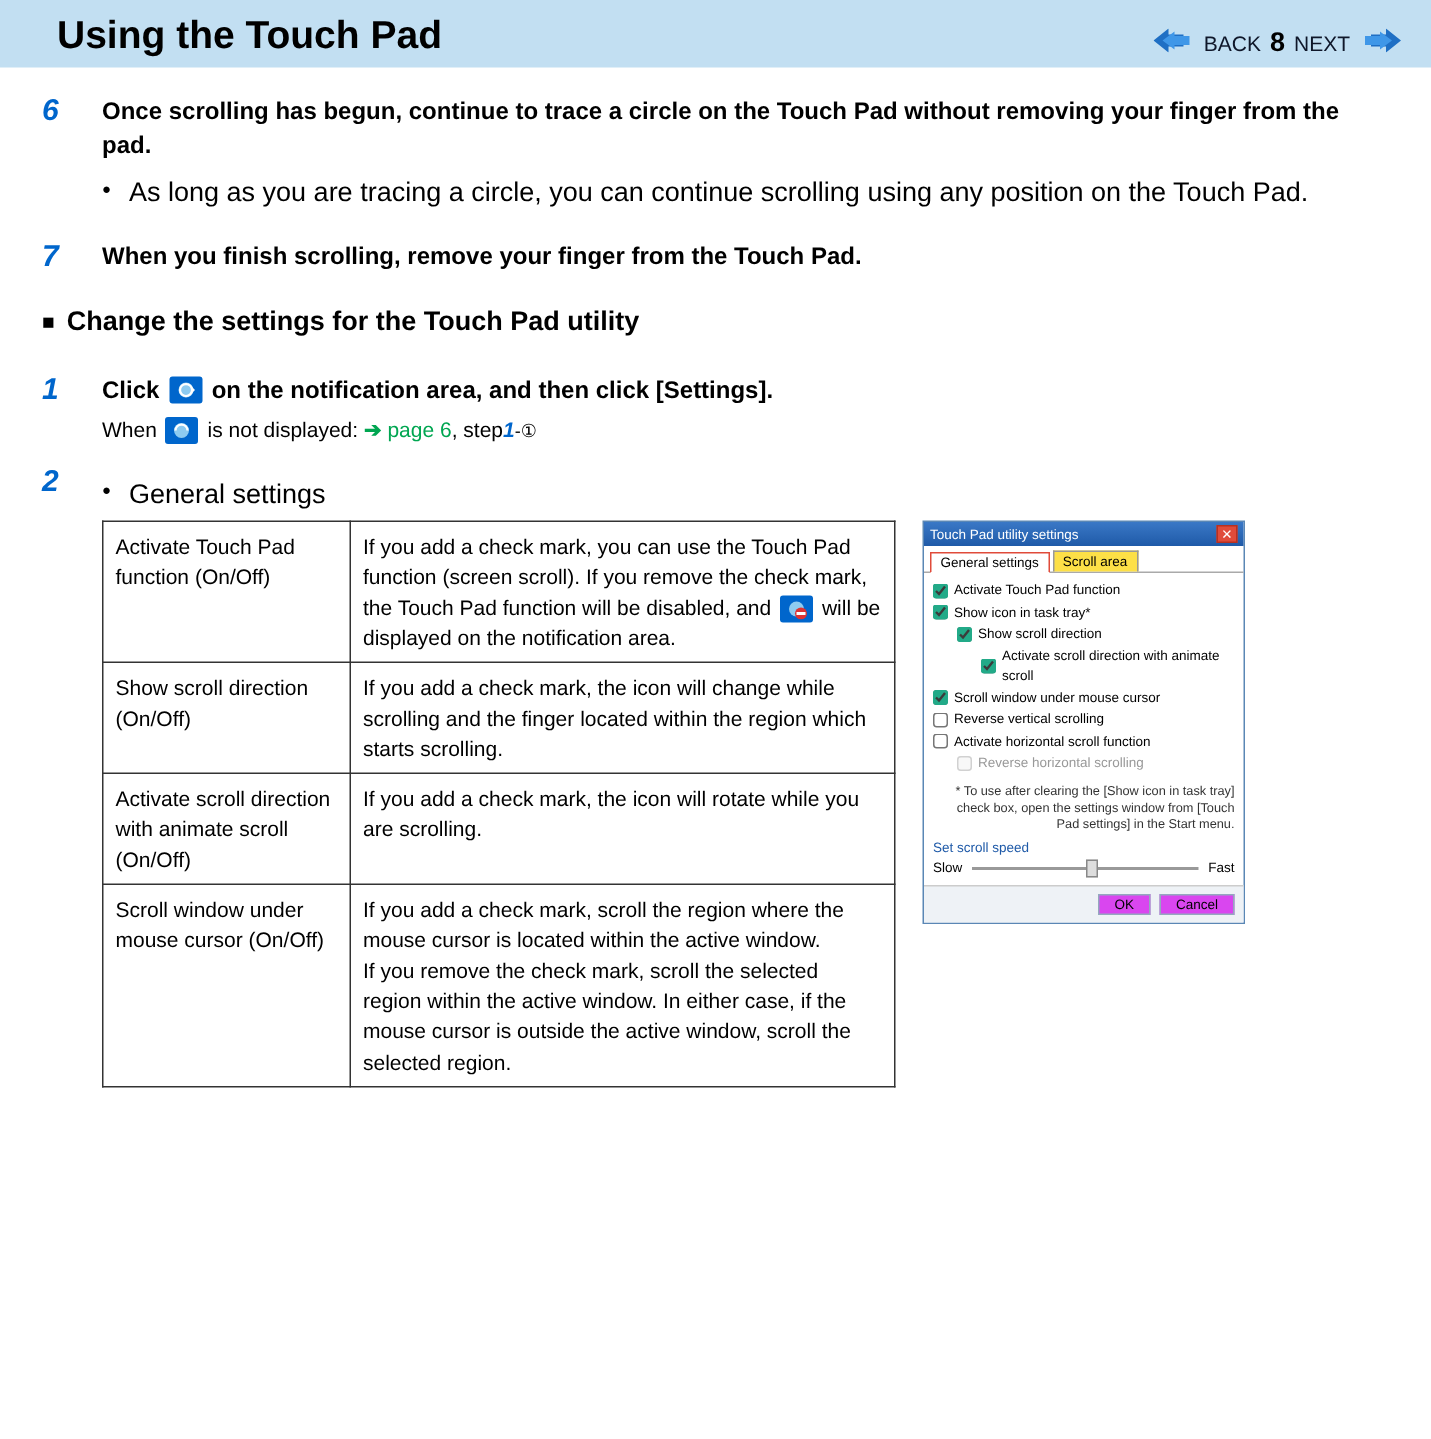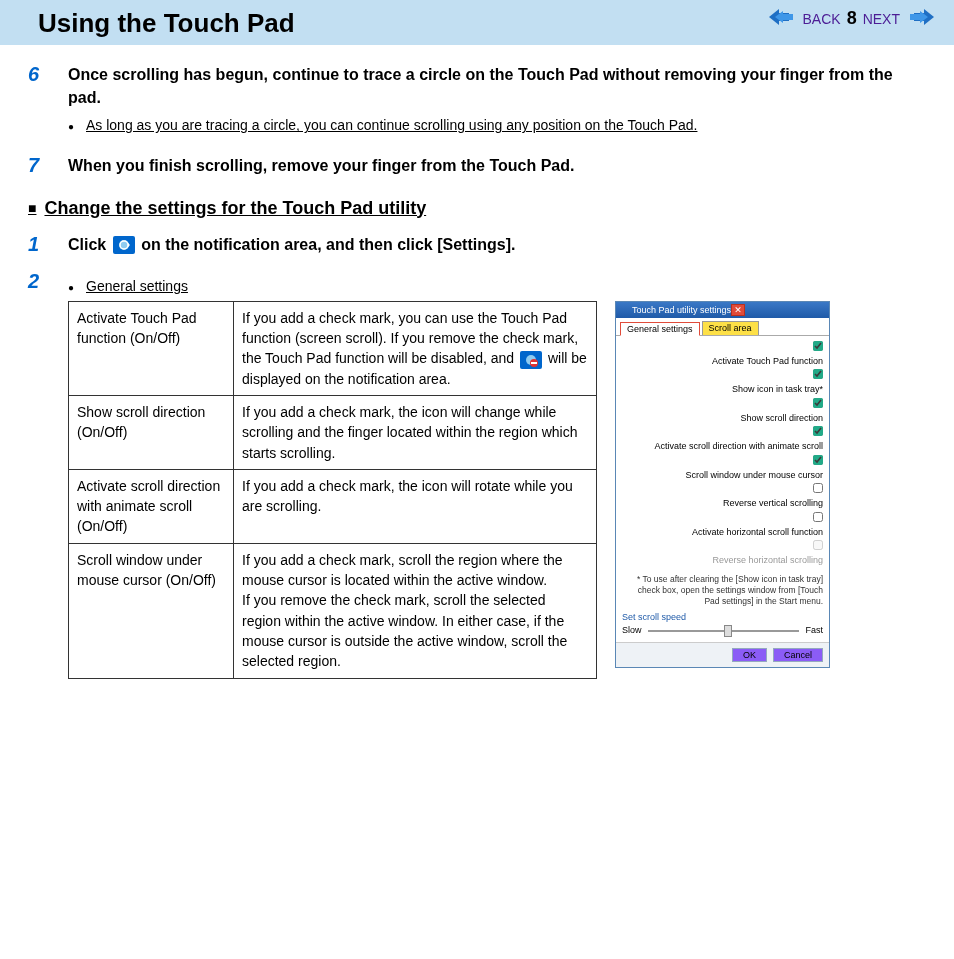--- a/index.html
+++ b/index.html
@@ -7,59 +7,59 @@
     margin: 0;
     font-family: Arial, Helvetica, sans-serif;
     color: #000;
     width: 954px;
     background: #fff;
   }
   .header-bar {
     background: #c2dff2;
     padding: 8px 20px 6px 28px;
     display: flex;
-    align-items: flex-start;
+    align-items: flex-end;
     justify-content: space-between;
   }
   .page-title {
     font-size: 26px;
     font-weight: bold;
     margin:0;
     padding-left:10px;
   }
   .nav-cluster {
     display: flex;
     align-items: center;
     gap: 6px;
     font-size: 14px;
     color: #0066cc;
   }
-  .nav-link { color: #4c1d95; text-decoration: none; cursor: pointer; }
+  .nav-link { color: #0f172a; text-decoration: none; cursor: pointer; }
   .page-num { color: #000; font-weight: bold; font-size: 18px; }
   .arrow-left, .arrow-right { display:inline-block; }
   .arrow-left svg, .arrow-right svg { width:28px; height:16px; }
   .content { padding: 18px 28px 40px 28px; }
   .step { display: flex; gap: 22px; margin-bottom: 14px; }
   .step-num {
     color: #0066cc;
     font-size: 20px;
     font-weight: bold;
     font-style: italic;
     min-width: 18px;
   }
   .step-body { flex:1; }
   .step-heading { font-size: 16px; font-weight: bold; line-height:1.45; }
-  .bullets { margin: 6px 0 0 0; padding-left: 18px; font-size:14px; line-height:1.5;text-decoration:underline; }
+  .bullets { margin: 6px 0 0 0; padding-left: 18px; font-size:18px; line-height:1.5; }
   .bullets li { list-style: none; position:relative; margin-bottom:4px; }
   .bullets li::before { content:"●"; position:absolute; left:-18px; font-size:10px; top:4px; }
   .section-h {
     font-size: 18px;
     font-weight: bold;
-    margin: 20px 0 14px 0;
-    display:flex; align-items:center; gap:8px;text-decoration:underline;
+    margin: 20px 0 24px 0;
+    display:flex; align-items:center; gap:8px;
   }
   .section-h::before { content:"■"; font-size:14px; }
   .inline-icon {
     display:inline-flex; width:22px; height:18px; background:#0066cc;
     align-items:center; justify-content:center; border-radius:2px;
     vertical-align:middle; margin:0 2px;
   }
   .inline-icon.disabled-icon { background:#0066cc; position:relative; }
   .inline-icon svg { width:14px; height:14px; }
   .ref-link { color:#00a651; }
@@ -81,45 +81,45 @@
   table.settings td:first-child { width: 165px; }
   .dialog {
     width: 215px;
     border: 1px solid #5a87b5;
     font-size: 9px;
     font-family: Tahoma, sans-serif;
     background:#fff;
   }
   .dialog-titlebar {
     background: linear-gradient(#3a78c6,#1f5aa8);
-    color:#fff; padding:2px 16px;
-    display:flex; align-items:center;
+    color:#fff; padding:2px 4px;
+    display:flex; justify-content:space-between; align-items:center;
   }
   .dialog-close {
     background:#e04b3a; color:#fff; width:14px; height:12px;
     display:flex; align-items:center; justify-content:center;
     font-size:9px; border:1px solid #b83020;
   }
   .dialog-tabs { display:flex; gap:2px; padding:3px 4px 0 4px; border-bottom:1px solid #aaa; }
   .dialog-tab { border:1px solid #999; border-bottom:none; padding:1px 6px; font-size:9px; background:#fde047; }
   .dialog-tab.active { background:#fff; border:1px solid #e04b3a; border-bottom:1px solid #fff; position:relative; top:1px; }
   .dialog-body { padding:4px 6px; line-height:1.5; }
-  .chk { display:flex; align-items:flex-end; gap:4px; margin:1px 0;flex-direction:column; }
+  .chk { display:flex; align-items:center; gap:4px; margin:1px 0; }
   .chk input { margin:0; width:10px; height:10px; accent-color:#2a8; }
   .chk.ind1 { margin-left:16px; }
   .chk.ind2 { margin-left:32px; }
   .chk.disabled { color:#999; }
   .dialog-note { font-size:8.5px; margin-top:6px; color:#333; line-height:1.3;text-align:right; }
   .slider-group { margin-top:4px; }
   .slider-label { color:#1f5aa8; font-size:9px; }
   .slider-row { display:flex; align-items:center; gap:6px; }
   .slider-track { flex:1; height:2px; background:#999; position:relative; }
   .slider-thumb { position:absolute; left:50%; top:-5px; width:8px; height:12px; background:#ddd; border:1px solid #888; }
   .dialog-buttons { display:flex; justify-content:flex-end; gap:6px; padding:5px 6px; background:#eef2f6; border-top:1px solid #ccc; }
-  .dialog-btn { border:1px solid #94a8bf; background:#8b5cf6; padding:1px 10px; font-size:9px; }
+  .dialog-btn { border:1px solid #94a8bf; background:#d946ef; padding:1px 10px; font-size:9px; }
   .sub-note { font-size:14px; margin-top:6px; }
 </style>
 </head>
 <body>
 
 <div class="header-bar">
   <h1 class="page-title">Using the Touch Pad</h1>
   <div class="nav-cluster">
     <span class="arrow-left">
       <svg viewBox="0 0 28 16">
@@ -169,20 +169,32 @@
         <span>Click </span>
         <span class="inline-icon">
           <svg viewBox="0 0 14 14">
               <circle cx="7" cy="7" r="5" fill="#8ecbf0"></circle>
               <path d="M3 7 A4 4 0 0 1 11 7" stroke="#fff" stroke-width="1.5" fill="none"></path>
               <path d="M11 7 A4 4 0 0 1 3 7" stroke="#fff" stroke-width="1.5" fill="none"></path>
               <polygon points="11,5 13,7 11,9" fill="#fff"></polygon>
             </svg>
         </span>
         <span> on the notification area, and then click [Settings].</span>
+      </div>
+      <div class="sub-note">
+        <span>When </span>
+        <span class="inline-icon">
+          <svg viewBox="0 0 14 14">
+              <circle cx="7" cy="7" r="5" fill="#8ecbf0"></circle>
+              <path d="M3 7 A4 4 0 0 1 11 7" stroke="#fff" stroke-width="1.5" fill="none"></path>
+            </svg>
+        </span>
+        <span> is not displayed:</span>
+        <span class="ref-arrow">➔</span>
+        <a class="ref-link"> page 6</a><span>, step</span><span class="ref-step">1</span><span class="circled">-①</span>
       </div>
     </div>
   </div>
 
   <div class="step">
     <div class="step-num">2</div>
     <div class="step-body">
       <ul class="bullets">
         <li>General settings</li>
       </ul>

